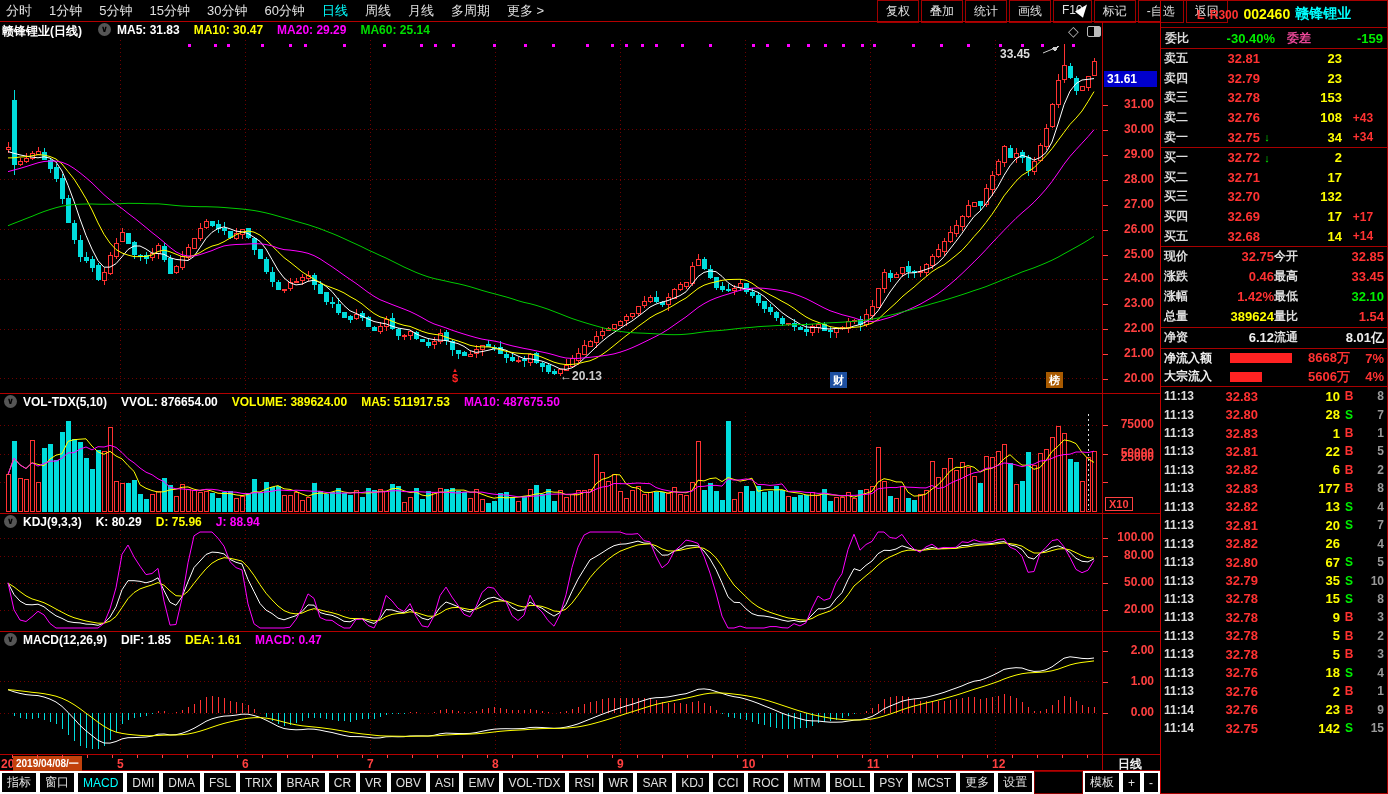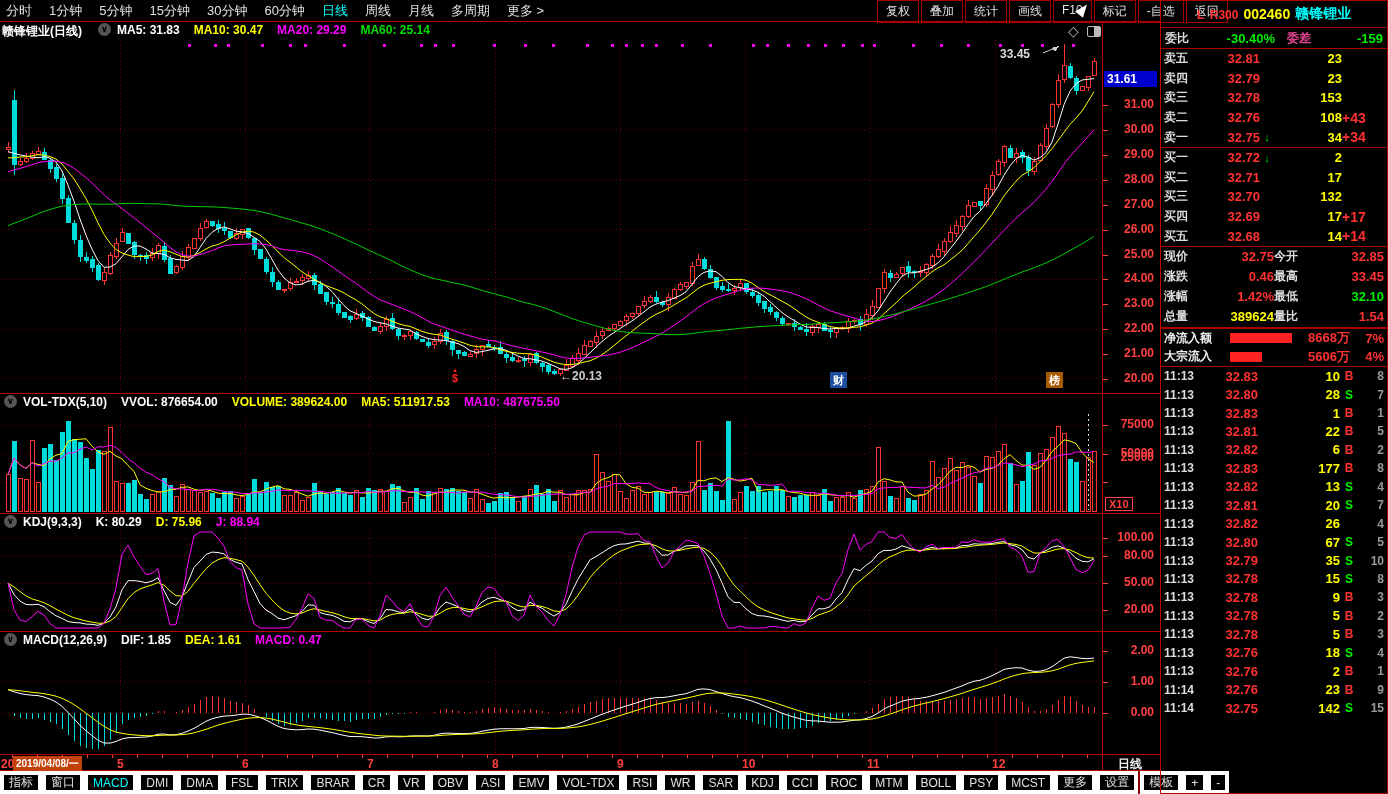--- a/index.html
+++ b/index.html
@@ -31,21 +31,21 @@
         font-size:12px;font-weight:bold;}
   
   #xaxis{position:absolute;left:0;top:755px;width:1103px;height:15px;}
   .xtick{position:absolute;top:0;width:1px;height:3px;background:#ff4040;}
   .mlbl{position:absolute;top:2px;color:#ff4040;font-size:12px;font-weight:bold;}
   #year-label{position:absolute;left:1px;top:2px;color:#ff4040;font-size:12px;font-weight:bold;}
   #date-box{position:absolute;left:13px;top:1px;background:#c2410c;color:#fff;font-size:10px;
         font-weight:bold;padding:1px 3px;white-space:nowrap;}
   
   #toolbar{position:absolute;left:0;top:771px;width:1160px;height:23px;display:flex;align-items:stretch;}
-  .tcell{border:4px solid #ffffff;color:#e0e0e0;font-size:12px;padding:0 5px;display:flex;
+  .tcell{border:2px solid #ffffff;color:#e0e0e0;font-size:12px;padding:0 5px;display:flex;
         align-items:center;white-space:nowrap;}
   .tcell.active{color:#00ffff;}
   .tfill{flex:1;border:1px solid #8a0000;}
   
   #rpanel{position:absolute;left:1160px;top:0;width:226px;height:792px;border:1px solid #a80000;
         border-left:1px solid #c40000;display:flex;flex-direction:column;font-weight:bold;}
   .rsec{border-bottom:1px solid #a80000;}
   #rp-title{height:26px;display:flex;align-items:center;justify-content:center;gap:5px;}
   .rl{color:#ff3232;font-size:13px;}
   .rr{color:#ff3232;font-size:12px;}
@@ -55,21 +55,21 @@
   #weibi-row{height:20px;display:flex;align-items:center;padding:0 4px;font-size:13px;}
   .wl{width:38px;color:#ddd;font-size:12px;}
   .wv{width:72px;text-align:right;}
   .wl2{margin-left:12px;width:38px;color:#ec4899;font-size:12px;}
   .wv2{flex:1;text-align:right;}
   .obrow{display:flex;align-items:center;height:19.6px;padding:0 3px;font-size:13px;}
   .olbl{width:36px;color:#ddd;font-size:12px;}
   .opr{width:60px;text-align:right;}
   .oar{width:14px;font-size:11px;text-align:center;}
   .oq{flex:1;text-align:right;}
-  .od{width:42px;text-align:left;font-size:14px;}
+  .od{width:42px;text-align:center;font-size:12px;}
   .strow{display:flex;height:20px;align-items:center;padding:0 3px;font-size:13px;}
   .sl{width:46px;color:#ddd;font-size:12px;white-space:nowrap;}
   .sv{flex:1;text-align:right;white-space:nowrap;}
   .frow{display:flex;align-items:center;height:18.5px;padding:0 3px;font-size:13px;}
   .fl{width:66px;color:#eee;font-size:12px;white-space:nowrap;}
   .fbar{height:10px;background:#ff2222;margin-right:4px;}
   .fv{flex:1;text-align:right;}
   .fp{width:34px;text-align:right;}
   #transaction-list{flex:1;overflow:hidden;}
   .trow{display:flex;align-items:center;height:18.45px;padding:0 3px;font-size:13px;}
@@ -1262,20 +1262,26 @@
           <span class="sv grn">32.10</span>
         </div>
         <div class="strow">
           <span class="sl">总量</span>
           <span class="sv yel">389624</span>
           <span class="sl">量比</span>
           <span class="sv red">1.54</span>
         </div>
       </div>
     <div class="rsec">
+        <div class="strow">
+          <span class="sl">净资</span>
+          <span class="sv wht">6.12</span>
+          <span class="sl">流通</span>
+          <span class="sv wht">8.01亿</span>
+        </div>
       </div>
     <div class="rsec">
         <div class="frow">
           <span class="fl">净流入额</span>
           <span class="fbar" style="width: 62px;"></span>
           <span class="fv red">8668万</span>
           <span class="fp red">7%</span>
         </div>
         <div class="frow">
           <span class="fl">大宗流入</span>

